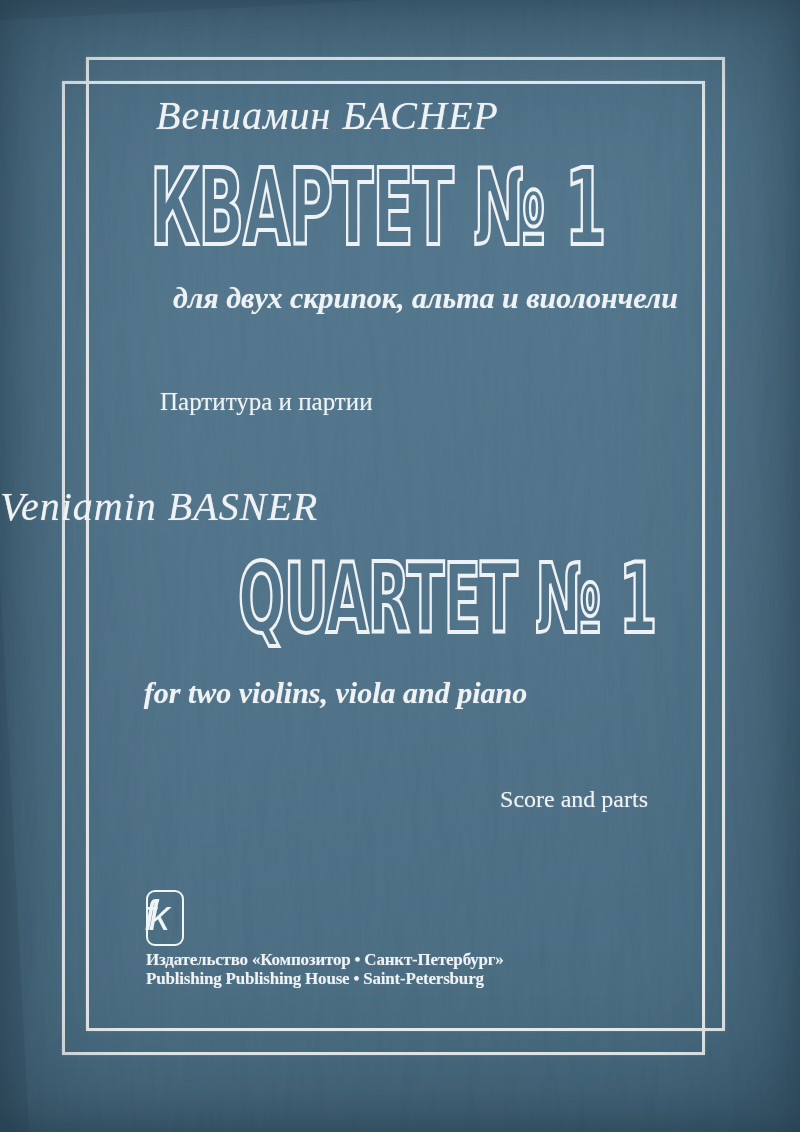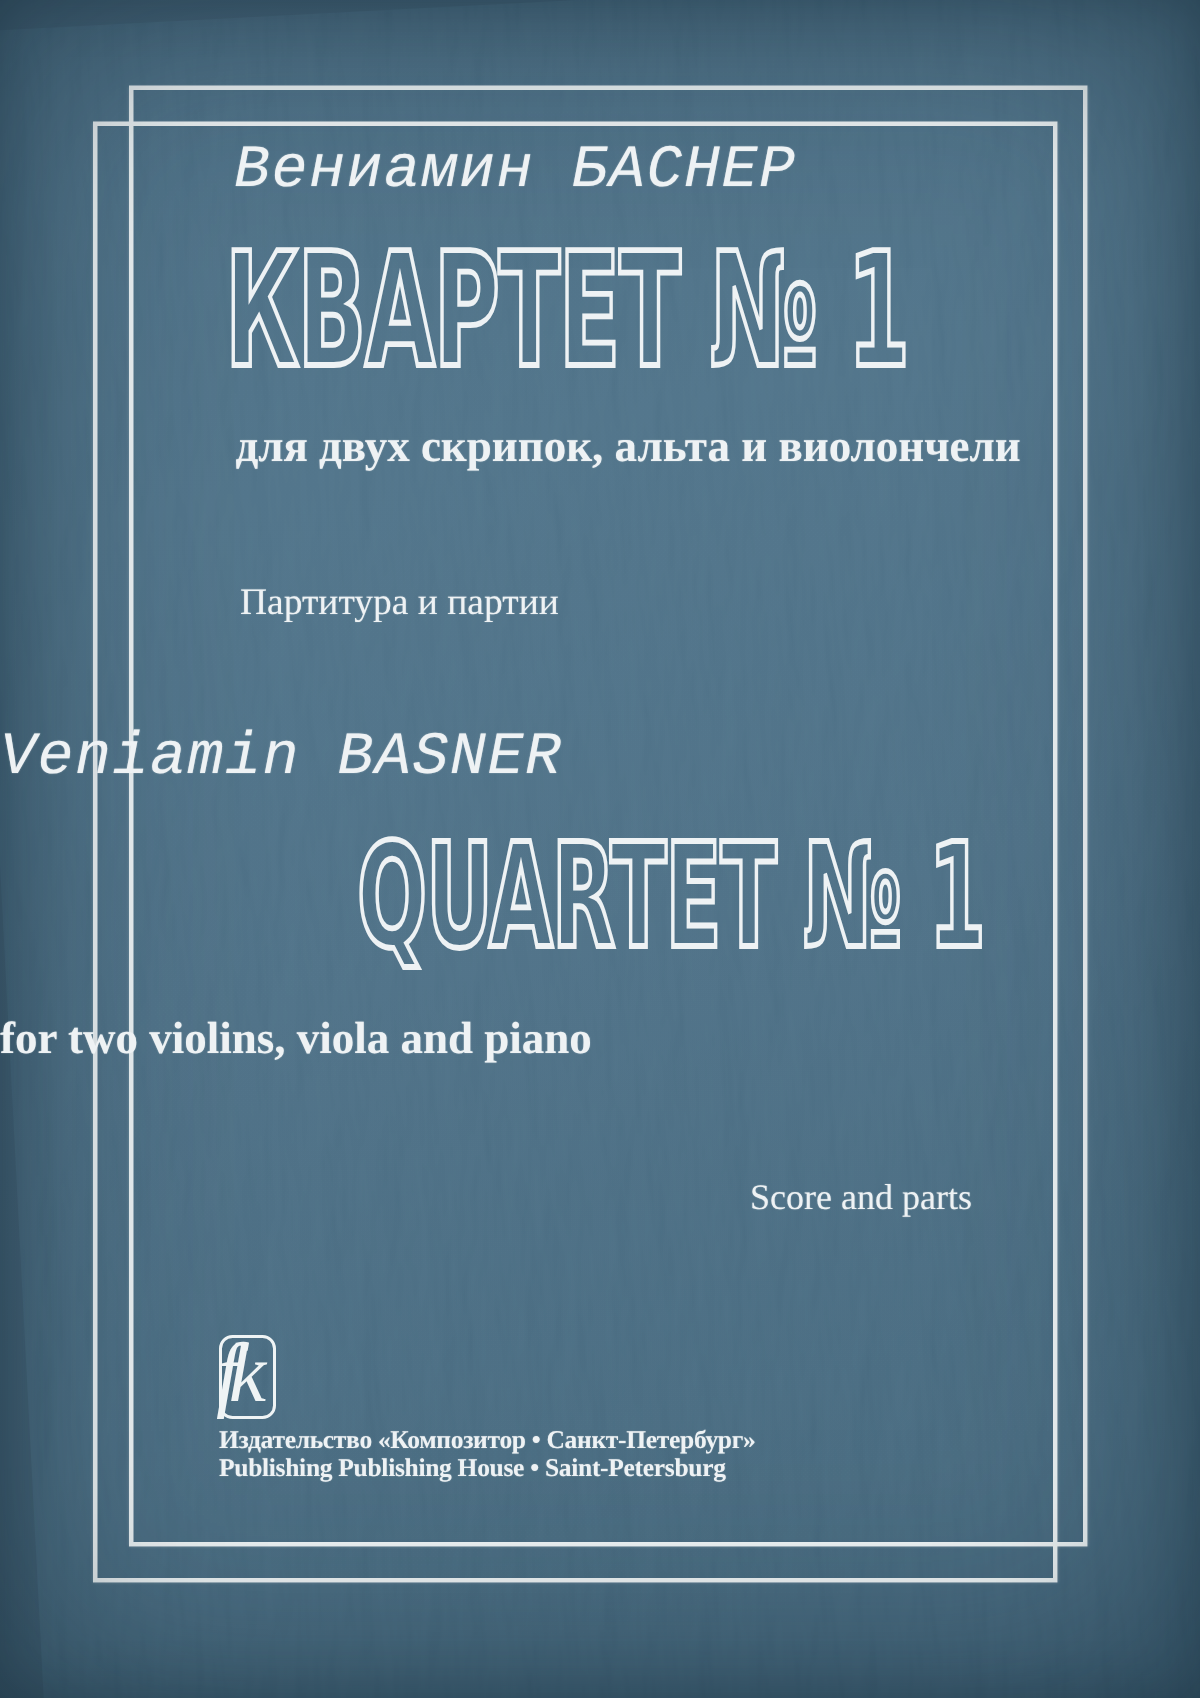--- a/index.html
+++ b/index.html
@@ -24,21 +24,21 @@
     pointer-events:none;z-index:3;
   }
   .frame{
     position:absolute;border:3px solid #eff4f5;box-sizing:border-box;z-index:2;
     box-shadow:0 0 2px rgba(255,255,255,.25);
   }
   .frame-upper{left:86px;top:57px;width:639px;height:974px;}
   .frame-lower{left:62px;top:81px;width:643px;height:974px;}
   .txt{position:absolute;z-index:4;white-space:nowrap;}
   .script{
-    font-family:Liberation Mono, monospace;
+    font-family:Liberation Serif, serif;
     font-style:italic;
     letter-spacing:1px;
     text-shadow:0 0 1px rgba(238,242,244,.6);
   }
   .author-ru{left:156px;top:92px;font-size:40px;}
   .author-en{left:0;right:145px;top:483px;font-size:40px;}
   .outline{
     font-family:"DejaVu Sans", sans-serif;
     font-weight:bold;
     line-height:1;
@@ -46,39 +46,40 @@
     transform-origin:0 0;
     color:#eef2f4;
   }
   @supports (-webkit-text-stroke: 2px #fff){
     .outline{color:transparent;-webkit-text-stroke:2.6px #eef2f4;}
   }
   .title-ru{left:150px;top:155px;font-size:70px;transform:scale(.86,1.5);}
   .title-en{left:238px;top:551px;font-size:64px;transform:scale(.86,1.5);}
   .sub{
     font-family:"Liberation Serif", serif;
-    font-weight:bold;
+    font-weight:bold;font-style:italic;
     text-shadow:0 0 1px rgba(238,242,244,.5);
+    margin-left:16px;
   }
   .subtitle-ru{left:157px;top:281px;font-size:30px;}
-  .subtitle-en{left:0;right:145px;text-align:left;top:676px;font-size:30px;}
+  .subtitle-en{left:0;right:145px;text-align:center;top:676px;font-size:30px;}
   .edition{
     font-family:"Liberation Serif", serif;font-weight:normal;
     text-shadow:0 0 1px rgba(238,242,244,.5);
   }
   .edition-ru{left:160px;top:388px;font-size:25px;}
   .edition-en{left:0;right:152px;text-align:right;top:786px;font-size:24px;margin-left:20px;}
   .logo{
     position:absolute;left:146px;top:890px;width:38px;height:56px;
     border:2.5px solid #eff4f5;border-radius:9px;box-sizing:border-box;z-index:4;
   }
   .logo-glyph{
     position:absolute;left:-4px;top:-14px;
-    font-family:Liberation Serif, serif;font-style:italic;
-    font-size:56px;line-height:76px;letter-spacing:-7px;
+    font-family:Liberation Sans, sans-serif;font-style:italic;
+    font-size:42px;line-height:76px;letter-spacing:-7px;
     color:#eff4f5;
   }
   .imprint{
     position:absolute;left:146px;z-index:4;white-space:nowrap;
     font-family:"Liberation Serif", serif;font-weight:bold;
     font-size:17px;letter-spacing:-.2px;
     text-shadow:0 0 1px rgba(238,242,244,.4);
     text-align:center;
   }
   .imprint-ru{top:950px;}

